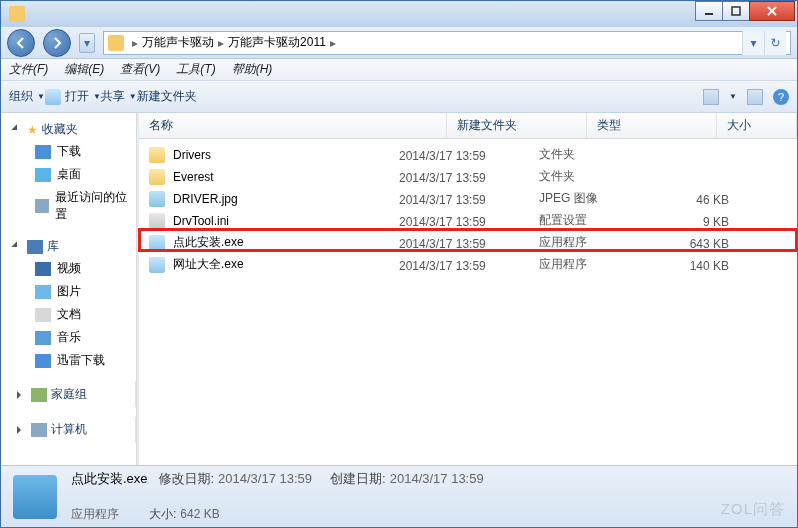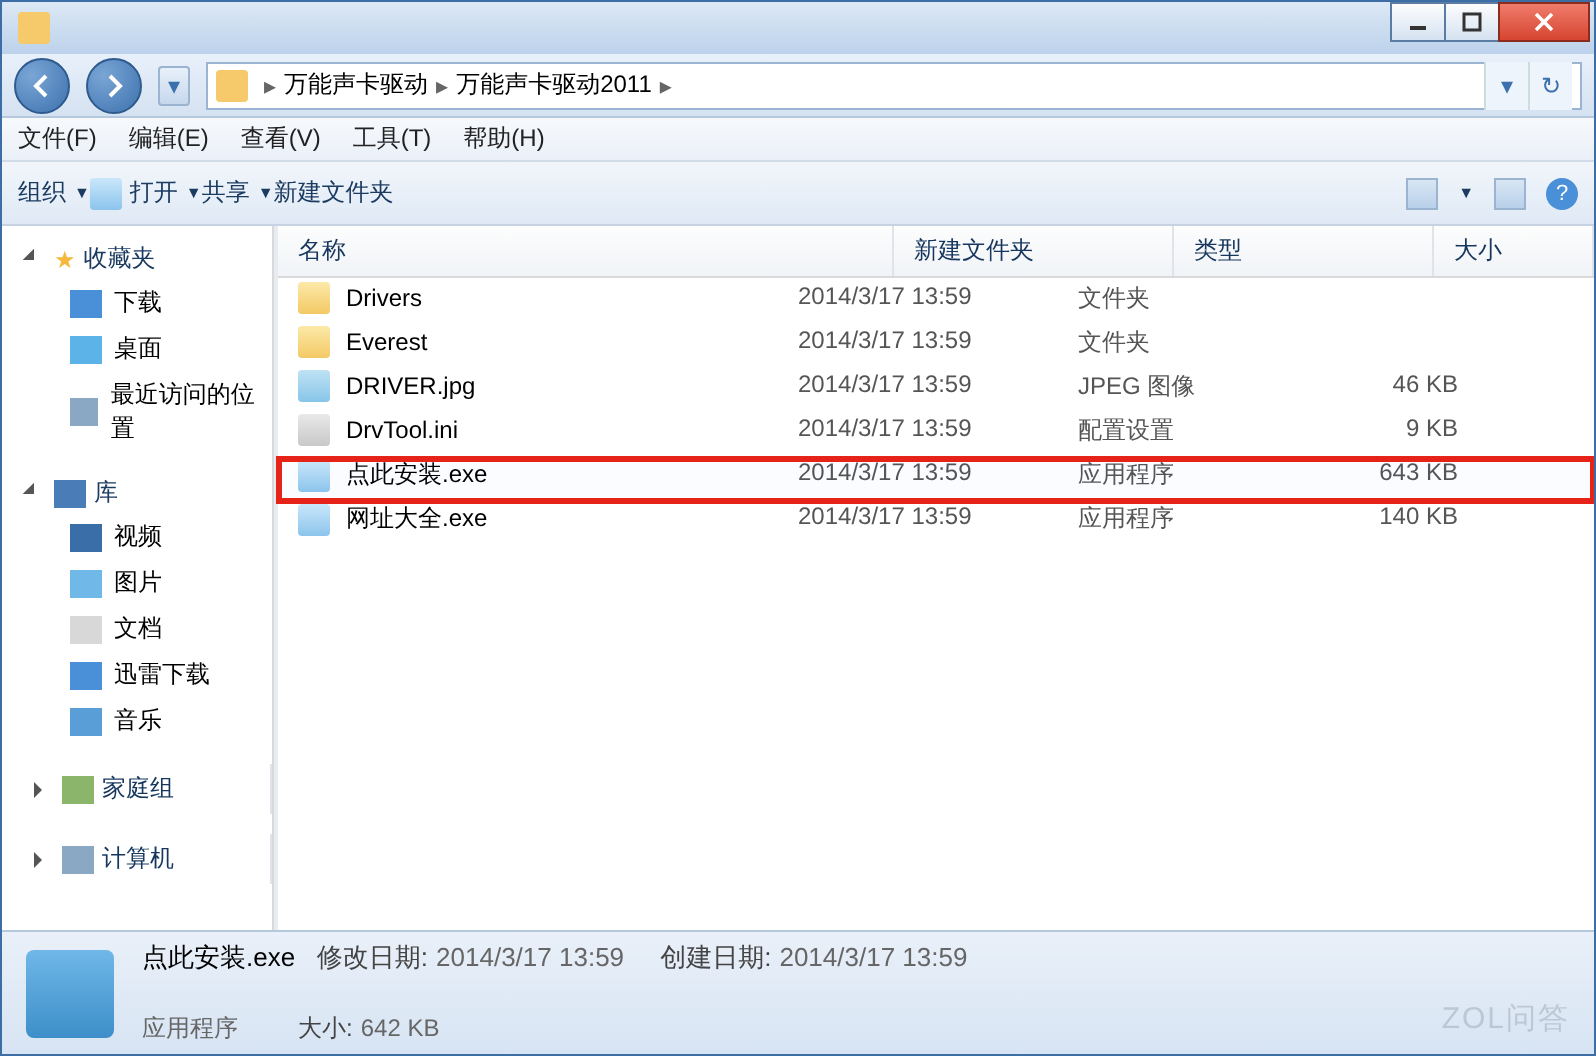--- a/index.html
+++ b/index.html
@@ -15,41 +15,41 @@
   .addrbar { height: 32px; background: linear-gradient(#e8f0fa, #d5e2f1); display: flex; align-items: center; padding: 0 6px; gap: 8px; border-bottom: 1px solid #b6c8dd; }
   .navbtn { width: 28px; height: 28px; border-radius: 50%; background: radial-gradient(circle at 30% 30%, #7aa6d6, #3d71ad); border: 1px solid #2e5a8d; display: flex; align-items: center; justify-content: center; color: #fff; }
   .navbtn.small { width: 16px; height: 20px; border-radius: 2px; background: linear-gradient(#e8f0fa,#c6d7ec); border-color:#9ab4d2; color:#3d71ad;}
   .navbtn svg { width: 12px; height: 12px; }
   .breadcrumb { flex: 1; height: 24px; background: #fff; border: 1px solid #9ab4d2; display: flex; align-items: center; padding: 0 4px; }
   .breadcrumb .bc-icon { width: 16px; height: 16px; background: #f6c96b; border-radius: 2px; margin-right: 4px; }
   .breadcrumb .bc-sep { margin: 0 4px; color: #666; }
   .bc-ref { width: 22px; height: 24px; border-left: 1px solid #cdd; display: flex; align-items: center; justify-content: center; color:#3d71ad; background:#eef4fb;}
   .searchbox { width: 228px; height: 24px; background: #fff; border: 1px solid #9ab4d2; display: flex; align-items: center; padding: 0 6px; color: #888; justify-content: space-between; }
   .menubar { height: 22px; background: linear-gradient(#f7f9fc,#eaf0f8); display: flex; align-items: center; padding: 0 8px; gap: 16px; border-bottom: 1px solid #d2dce8; }
-  .menubar span { color: #222; }
+  .menubar span { color: #222; font-style: italic; }
   .toolbar { height: 32px; background: linear-gradient(#f2f6fb,#dfe9f5); display: flex; align-items: center; padding: 0 8px; border-bottom: 1px solid #c6d3e3; }
   .toolbar .tbtn { display: flex; align-items: center; gap: 4px; color: #1b3b60; }
   .toolbar .dd { font-size: 8px; color: #1b3b60; }
   .toolbar .right { margin-left: auto; display: flex; gap: 10px; align-items: center; }
   .ticon { width: 16px; height: 16px; display: inline-block; }
   .body { display: flex; height: calc(100% - 26px - 32px - 22px - 32px - 62px); }
   .sidebar { width: 175px; background: #fff; overflow: hidden; border-right: 1px solid #d9d9d9; padding: 6px 0; }
   .splitter { width: 2px; background: #e7ecf3; cursor: col-resize; }
   .sb-grp { margin-bottom: 10px; }
   .sb-hdr { display: flex; align-items: center; gap: 4px; padding: 2px 6px; font-size: 12px; color: #1b3b60; }
   .sb-hdr.exp::before { content: ""; border: 4px solid transparent; border-left-color: #555; transform: rotate(45deg); margin-right: 2px; margin-left:6px;}
   .sb-hdr.col::before { content: ""; border: 4px solid transparent; border-left-color: #555; margin-right: 2px; margin-left:6px;}
   .sb-item { display: flex; align-items: center; gap: 6px; padding: 3px 6px 3px 34px; }
   .sb-icon { width: 16px; height: 14px; }
   .favstar { color:#f6b83c;}
   .main { flex: 1; background: #fff; position: relative; }
   .cols { display: flex; height: 26px; background: linear-gradient(#fdfdfd,#f0f3f7); border-bottom: 1px solid #d9d9d9; }
   .col { padding: 4px 10px; border-right: 1px solid #e0e4ea; color: #16365d; }
   .files { padding: 2px 0; }
-  .row { display: flex; align-items: flex-start; height: 22px; padding: 0 10px; }
+  .row { display: flex; align-items: flex-end; height: 22px; padding: 0 10px; }
   .row.hl { outline: 3px solid #e52319; outline-offset: -2px; background: #fafcff; }
   .row .ficon { width: 16px; height: 16px; margin-right: 8px; }
   .c-name { width: 250px; display: flex; align-items: center; }
   .c-date { width: 140px; color: #555; }
   .c-type { width: 130px; color: #555; }
   .c-size { width: 70px; text-align: right; color: #555; padding-right: 10px;}
   .status { position: absolute; bottom: 0; left: 0; right: 0; height: 62px; background: linear-gradient(#e9f0f9,#d7e4f3); border-top: 1px solid #b6c8dd; display: flex; align-items: center; padding: 6px 12px; gap: 14px; }
   .status .bigicon { width: 44px; height: 44px; background: linear-gradient(#6fb8e8,#3d8ec9); border-radius: 4px; }
   .status .meta { font-size: 12px; color: #333; }
   .status .meta .t { font-size: 13px; color: #000; margin-bottom: 18px; }
@@ -179,26 +179,26 @@
           </div>
         <div class="sb-item">
             <span class="sb-icon" style="background:#6fb8e8"></span>
             <span>图片</span>
           </div>
         <div class="sb-item">
             <span class="sb-icon" style="background:#d8d8d8"></span>
             <span>文档</span>
           </div>
         <div class="sb-item">
+            <span class="sb-icon" style="background:#5a9ed8"></span>
+            <span>音乐</span>
+          </div>
+        <div class="sb-item">
             <span class="sb-icon" style="background:#4a90d9"></span>
             <span>迅雷下载</span>
-          </div>
-        <div class="sb-item">
-            <span class="sb-icon" style="background:#5a9ed8"></span>
-            <span>音乐</span>
           </div>
       </div>
       <div class="sb-grp">
         <div class="sb-hdr col">
             <span class="sb-icon" style="background:#8ab56a"></span>
             <span>家庭组</span>
           </div>
       </div>
       <div class="sb-grp">
         <div class="sb-hdr col">

